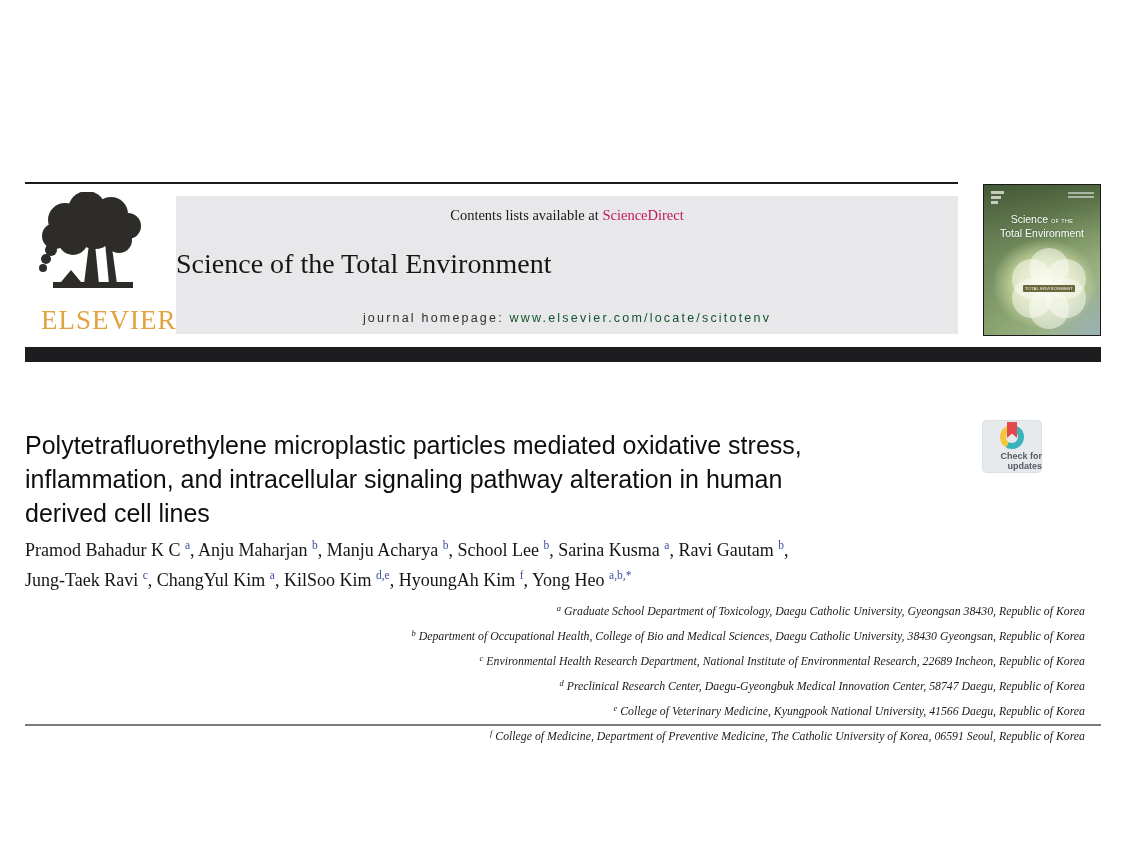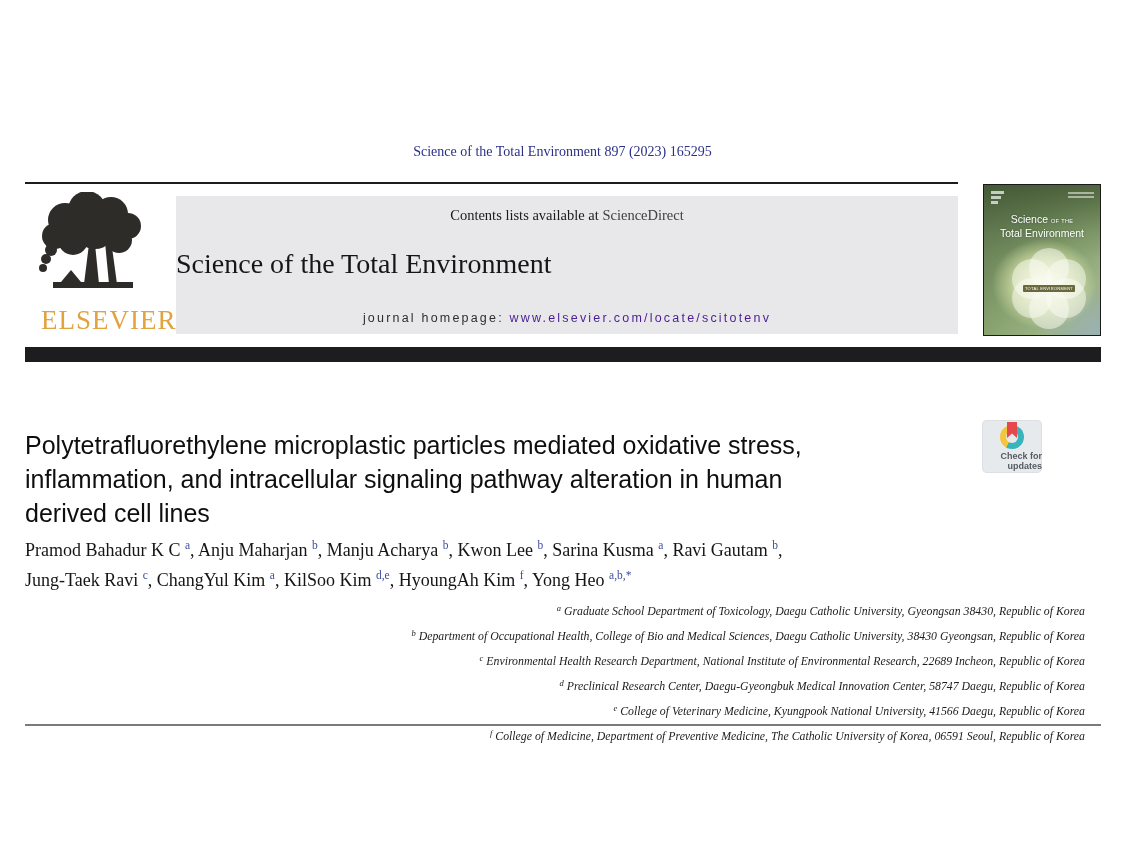--- a/index.html
+++ b/index.html
@@ -34,31 +34,31 @@
 
   
   .masthead-box {
     position:absolute; left:176px; top:196px; width:782px; height:138px;
     background:#e8e8ea;
   }
   .contents-line {
     position:absolute; top:11px; left:0; width:100%; text-align:center;
     font-size:14.5px; color:#1a1a1a;
   }
-  .contents-line a, .sd-link { color:#404040; text-decoration:none; cursor:pointer; }
+  .contents-line a, .sd-link { color:#be185d; text-decoration:none; cursor:pointer; }
   .journal-title {
     position:absolute; top:52px; left:0; width:100%; 
     font-size:28px; color:#161616; font-family:"Liberation Serif", serif;
   }
   .homepage-line {
     position:absolute; bottom:9px; left:0; width:100%; text-align:center;
     font-family:"Liberation Sans", sans-serif; font-size:12.5px;
     letter-spacing:2.2px; color:#2e2e2e;
   }
-  .homepage-line .url { color:#4c1d95; cursor:pointer; }
+  .homepage-line .url { color:#14532d; cursor:pointer; }
 
   
   .cover {
     position:absolute; left:983px; top:184px; width:118px; height:152px;
     border:1px solid #1a1a1a;
     background:
       radial-gradient(ellipse 70px 60px at 52% 66%, rgba(253,255,215,0.95) 0%, rgba(222,233,175,0.65) 45%, rgba(150,175,115,0) 75%),
       radial-gradient(ellipse 90px 70px at 100% 100%, rgba(160,185,205,0.55) 0%, rgba(160,185,205,0) 70%),
       linear-gradient(180deg, rgba(50,70,38,0.6) 0%, rgba(50,70,38,0.15) 32%, rgba(50,70,38,0) 50%),
       linear-gradient(135deg, #5f7850 0%, #70895c 30%, #8aa471 58%, #9db388 80%, #93a896 100%);
@@ -142,21 +142,20 @@
   .aff-text { font-style:italic; }
 
   
   .bottom-rule { position:absolute; left:25px; top:724px; width:1076px; height:2px; background:#7b7b7b; }
 </style>
 </head>
 <body>
 
 <div id="page">
 
-  <div class="citation">Science of the Total Environment 897 (2023) 165295</div>
 
   <div class="masthead-rule"></div>
 
   <div class="elsevier-block">
     <svg class="elsevier-tree" width="125" height="112" viewBox="0 0 125 112">
       <g fill="#2e2c29">
         <circle cx="34" cy="28" r="17"></circle>
         <circle cx="56" cy="18" r="19"></circle>
         <circle cx="80" cy="22" r="17"></circle>
         <circle cx="97" cy="34" r="13"></circle>
@@ -221,21 +220,21 @@
 
   <div class="update-badge">
     <div class="badge-ring"></div>
     <div class="badge-bookmark"></div>
     <div class="badge-text">
       <span>Check for</span><br><span>updates</span>
     </div>
   </div>
 
   <div class="authors">
-    <div><span>Pramod Bahadur K C</span> <span class="asup">a</span>, <span>Anju Maharjan</span> <span class="asup">b</span>, <span>Manju Acharya</span> <span class="asup">b</span>, <span>Kwon Lee</span> <span class="asup">b</span>, <span>Sarina Kusma</span> <span class="asup">a</span>, <span>Ravi Gautam</span> <span class="asup">b</span>,</div>
+    <div><span>Pramod Bahadur K C</span> <span class="asup">a</span>, <span>Anju Maharjan</span> <span class="asup">b</span>, <span>Manju Acharya</span> <span class="asup">b</span>, <span>School Lee</span> <span class="asup">b</span>, <span>Sarina Kusma</span> <span class="asup">a</span>, <span>Ravi Gautam</span> <span class="asup">b</span>,</div>
     <div><span>Jung-Taek Ravi</span> <span class="asup">c</span>, <span>ChangYul Kim</span> <span class="asup">a</span>, <span>KilSoo Kim</span> <span class="asup">d,e</span>, <span>HyoungAh Kim</span> <span class="asup">f</span>, <span>Yong Heo</span> <span class="asup">a,b,*</span></div>
   </div>
 
   <div class="affiliations">
       <div class="aff-row"><span class="aff-sup">a</span><span class="aff-text"> Graduate School Department of Toxicology, Daegu Catholic University, Gyeongsan 38430, Republic of Korea</span></div>
       <div class="aff-row"><span class="aff-sup">b</span><span class="aff-text"> Department of Occupational Health, College of Bio and Medical Sciences, Daegu Catholic University, 38430 Gyeongsan, Republic of Korea</span></div>
       <div class="aff-row"><span class="aff-sup">c</span><span class="aff-text"> Environmental Health Research Department, National Institute of Environmental Research, 22689 Incheon, Republic of Korea</span></div>
       <div class="aff-row"><span class="aff-sup">d</span><span class="aff-text"> Preclinical Research Center, Daegu-Gyeongbuk Medical Innovation Center, 58747 Daegu, Republic of Korea</span></div>
       <div class="aff-row"><span class="aff-sup">e</span><span class="aff-text"> College of Veterinary Medicine, Kyungpook National University, 41566 Daegu, Republic of Korea</span></div>
       <div class="aff-row"><span class="aff-sup">f</span><span class="aff-text"> College of Medicine, Department of Preventive Medicine, The Catholic University of Korea, 06591 Seoul, Republic of Korea</span></div>

